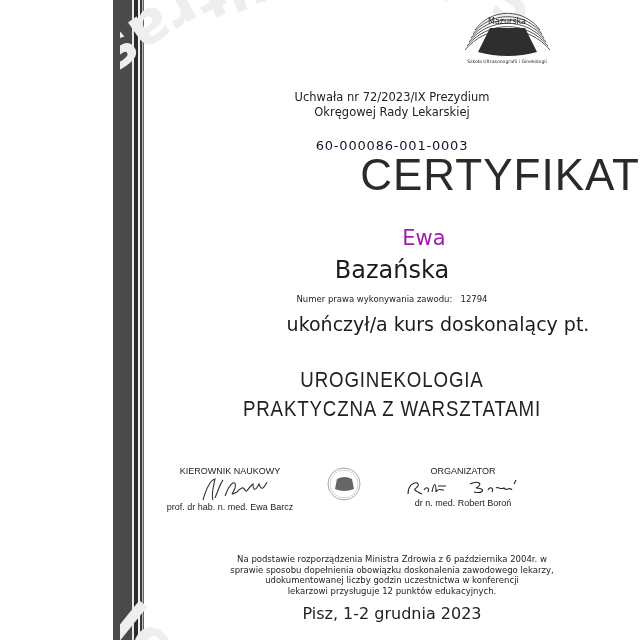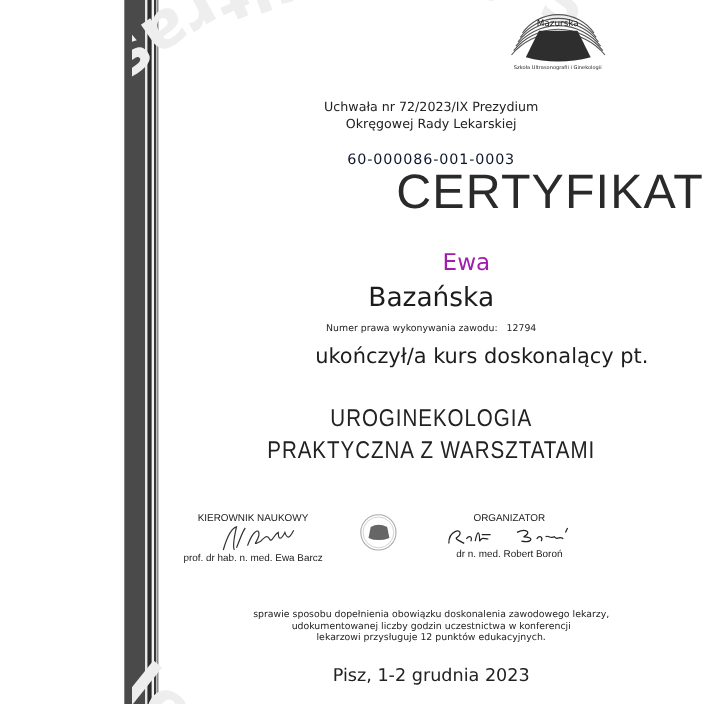--- a/index.html
+++ b/index.html
@@ -112,18 +112,19 @@
 
 <div class="sig sig-right">
   <div class="role">ORGANIZATOR</div>
   <svg width="130" height="22" viewBox="0 0 130 22">
     <path d="M10 18 C 10 6, 22 4, 20 10 C 18 14, 12 12, 24 18 M26 14 C 28 10, 32 12, 30 16 M34 16 C 36 6, 38 6, 38 16 C 40 12, 42 14, 46 14 M40 10 L48 10 M72 8 C 80 4, 86 8, 78 12 C 88 12, 86 18, 76 16 M90 14 C 92 10, 96 12, 94 16 M98 12 C 100 10, 102 14, 106 12 C 108 16, 112 10, 114 14 M118 4 L116 8" stroke="#222" stroke-width="1.1" fill="none"></path>
   </svg>
   <div class="person">dr n. med. Robert Boroń</div>
 </div>
 
 <div class="center legal">
+  <div>Na podstawie rozporządzenia Ministra Zdrowia z 6 października 2004r. w</div>
   <div>sprawie sposobu dopełnienia obowiązku doskonalenia zawodowego lekarzy,</div>
   <div>udokumentowanej liczby godzin uczestnictwa w konferencji</div>
   <div>lekarzowi przysługuje 12 punktów edukacyjnych.</div>
 </div>
 
 <div class="center place">Pisz, 1-2 grudnia 2023</div>
 
 </body></html>

